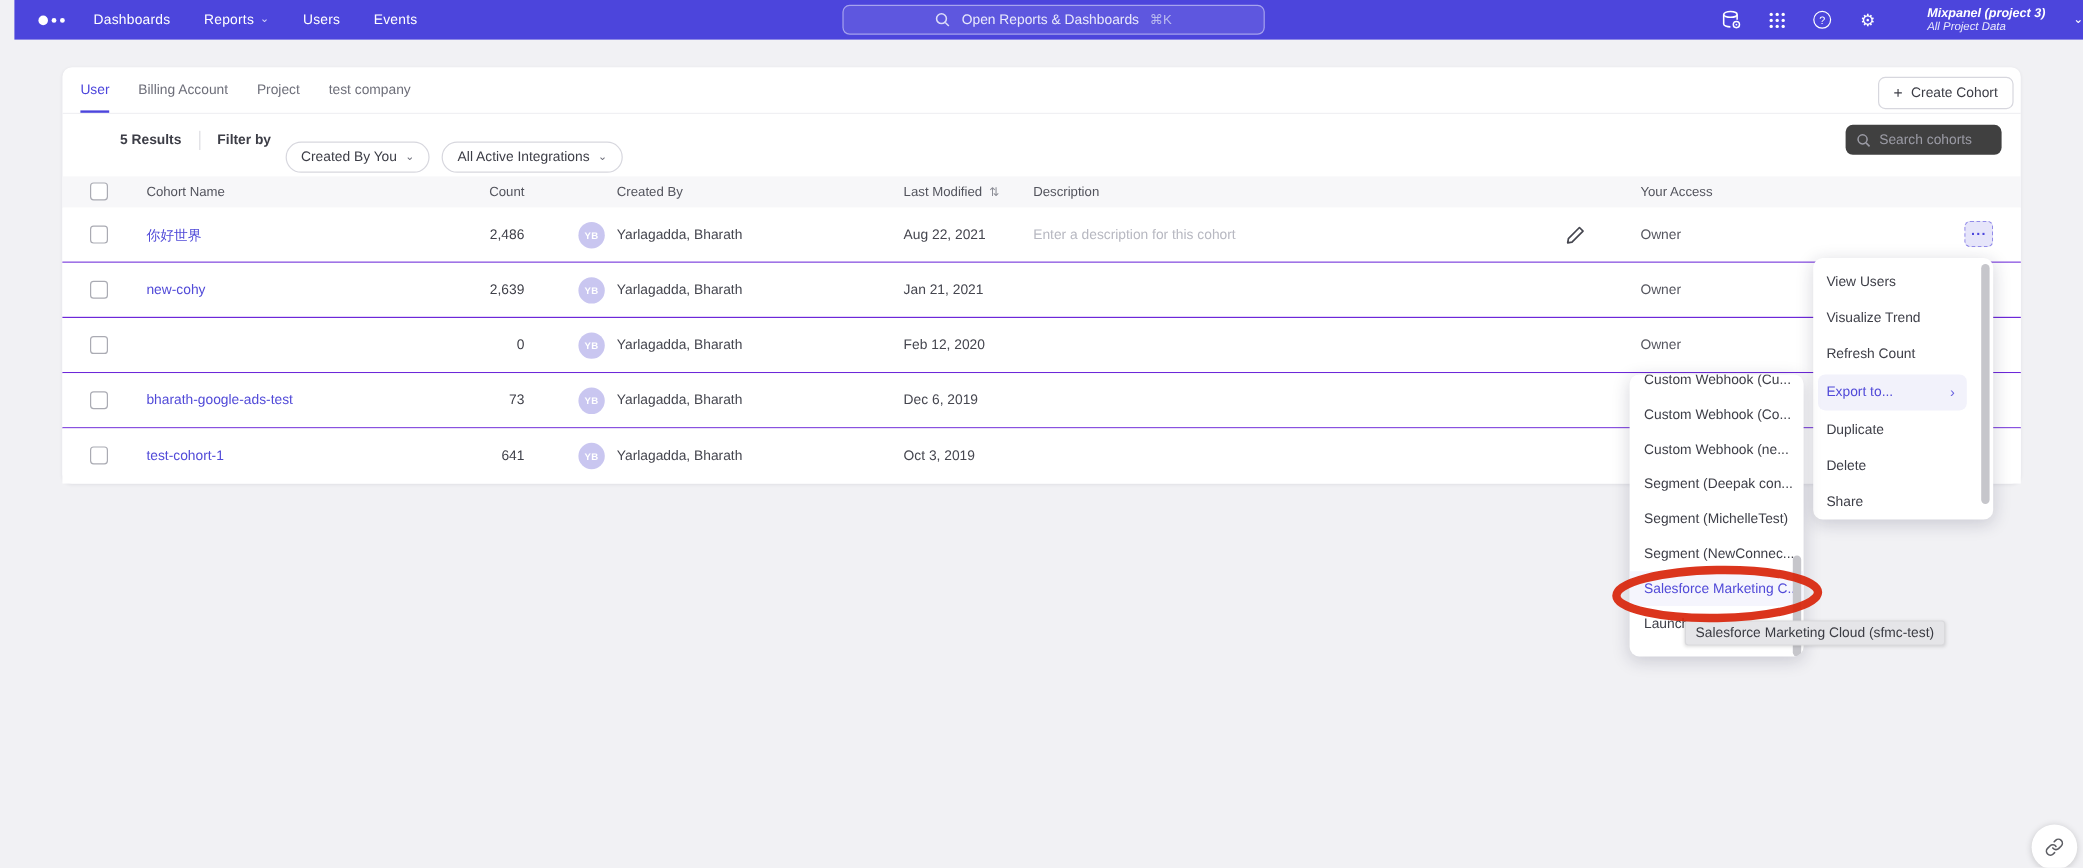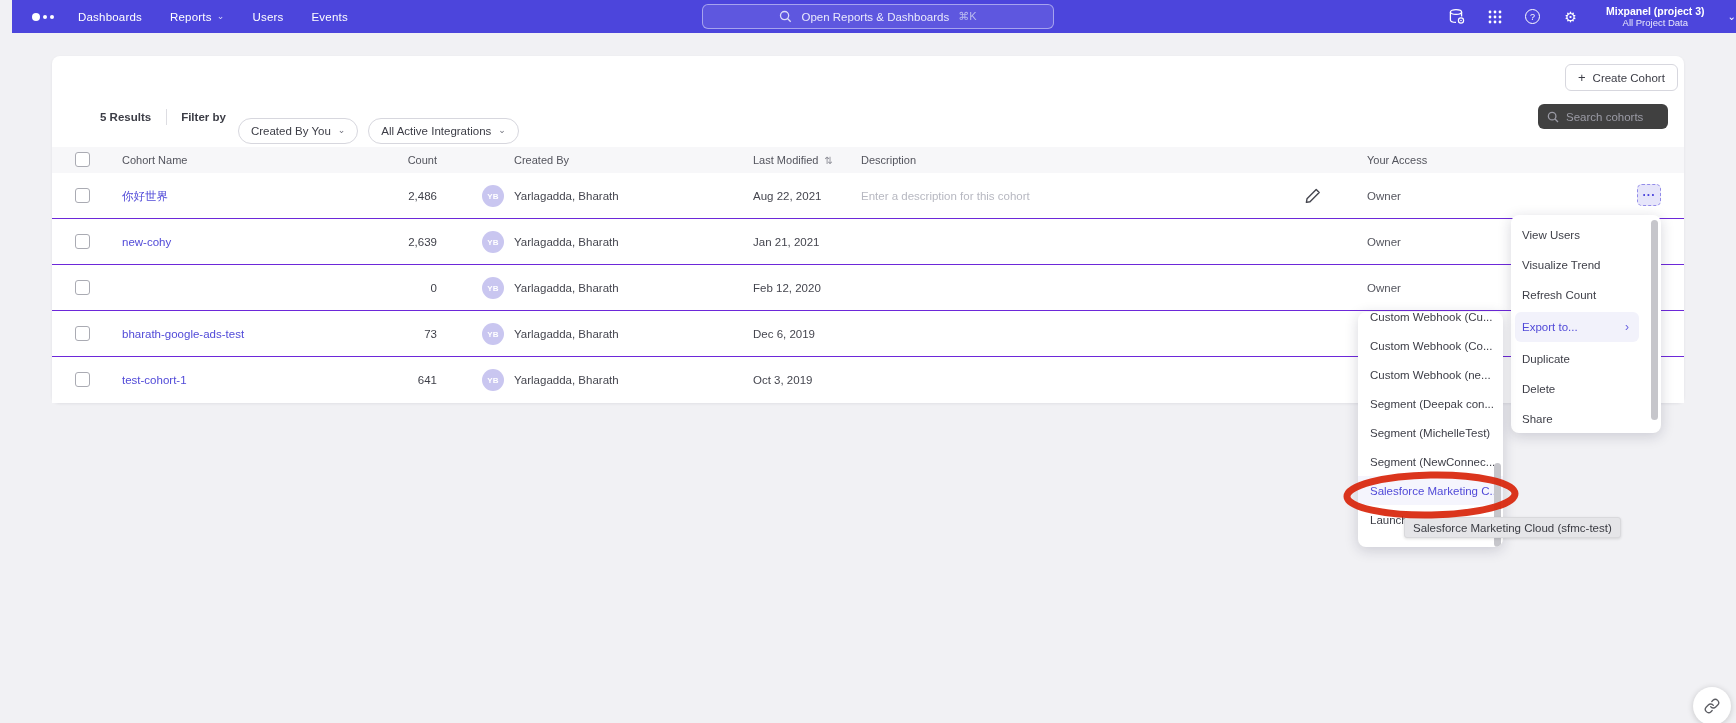--- a/index.html
+++ b/index.html
@@ -13,21 +13,21 @@
   .brand .d2,.brand .d3 { width:4px; height:4px; border-radius:50%; background:#fff; }
   .nav-links { display:flex; align-items:center; gap:28px; margin-left:12px; }
   .nav-item { color:#fff; font-size:11.5px; letter-spacing:.2px; cursor:pointer; display:flex; align-items:center; gap:5px; }
   .nav-item .chev { font-size:9px; color:#d9d9fa; transform:translateY(-1px); }
   .nav-search { position:absolute; left:690px; top:4px; width:352px; height:25px; border:1px solid rgba(255,255,255,.45); background:rgba(255,255,255,.10); border-radius:6px; display:flex; align-items:center; justify-content:center; gap:9px; color:#e9e9fc; font-size:11.5px; cursor:text; }
   .nav-search .kbd { color:#b9baef; font-size:11px; }
   .nav-right { position:absolute; right:12px; top:0; height:33px; display:flex; align-items:center; gap:21px; }
   .nav-ico { width:17px; height:17px; display:flex; align-items:center; justify-content:center; color:#fff; cursor:pointer; }
   .help-circle { width:15px; height:15px; border:1.4px solid #fff; border-radius:50%; font-size:9px; color:#fff; display:flex; align-items:center; justify-content:center; }
   .gear { font-size:14px; color:#fff; line-height:1; }
-  .proj { color:#fff; text-align:center; margin-left:6px; cursor:pointer; }
+  .proj { color:#fff; text-align:left; margin-left:20px; cursor:pointer;font-style:italic; }
   .proj .p1 { font-size:10.5px; font-weight:bold; line-height:12px; }
   .proj .p2 { font-size:9.5px; color:rgba(255,255,255,.88); line-height:11px; }
   .proj-chev { color:#fff; font-size:10px; margin-left:2px; cursor:pointer; }
 
   
   .card { position:absolute; left:52px; top:56px; width:1632px; height:347px; background:#fff; border-radius:8px; box-shadow:0 1px 3px rgba(20,20,40,.07); z-index:1; }
   .tabs { position:absolute; left:0; top:0; width:100%; height:39px; display:flex; align-items:flex-end; padding-left:15px; gap:24px; border-bottom:1px solid #f0f0f3; }
   .tab { font-size:11.5px; color:#6e6f7a; padding-bottom:13px; cursor:pointer; }
   .tab.active { color:#4c45dc; border-bottom:2px solid #4c45dc; padding-bottom:11px; }
   .create-btn { position:absolute; left:1513px; top:8px; height:27px; padding:0 12px; background:#fff; border:1px solid #d7d7de; border-radius:6px; display:flex; align-items:center; gap:7px; font-size:11.5px; color:#3b3c45; cursor:pointer; }
@@ -143,20 +143,26 @@
     <div class="nav-ico gear">⚙</div>
     <div class="proj">
       <div class="p1">Mixpanel (project 3)</div>
       <div class="p2">All Project Data</div>
     </div>
     <div class="proj-chev">⌄</div>
   </div>
 </div>
 
 <div class="card">
+  <div class="tabs">
+      <div class="tab active">User</div>
+      <div class="tab">Billing Account</div>
+      <div class="tab">Project</div>
+      <div class="tab">test company</div>
+    </div>
   <div class="create-btn">
     <span class="plus">+</span>
     <span>Create Cohort</span>
   </div>
 
   <div class="toolbar">
     <span class="results">5 Results</span>
     <div class="vdiv"></div>
     <span class="filter-by">Filter by</span>
     <div class="pill">

